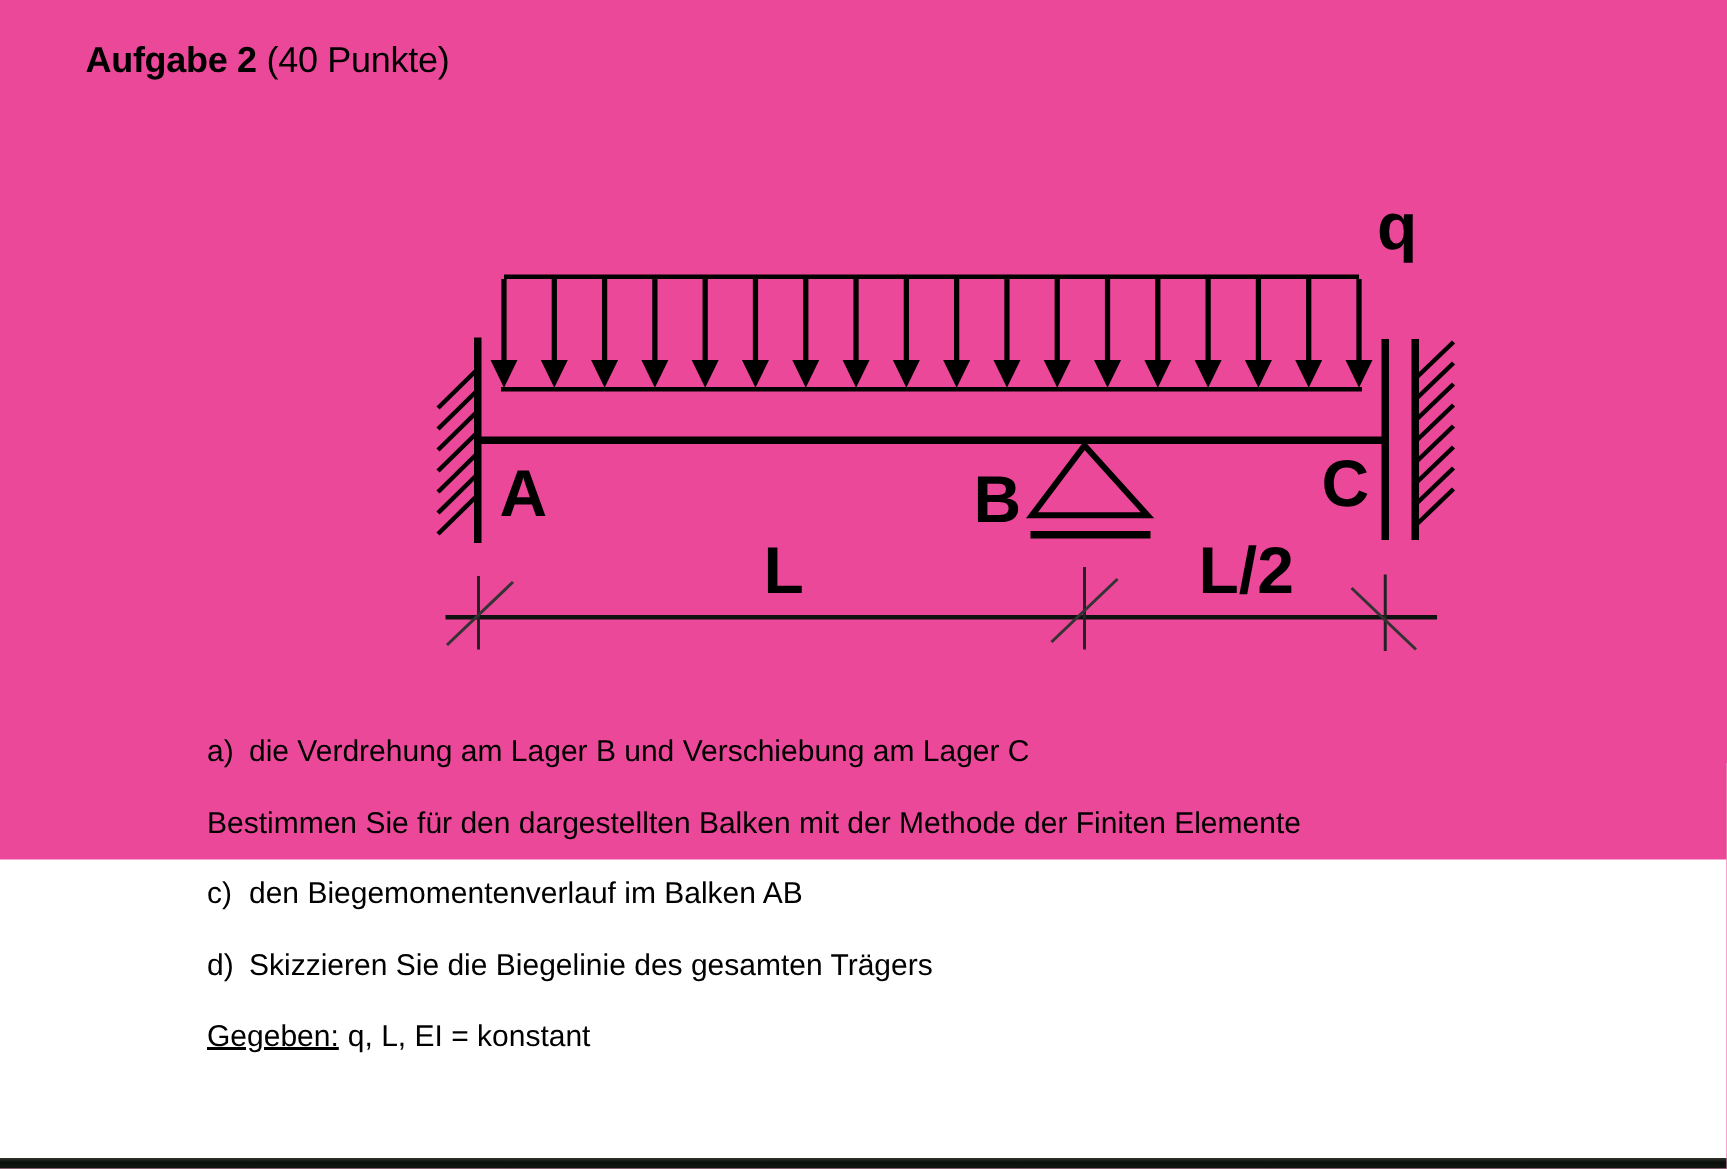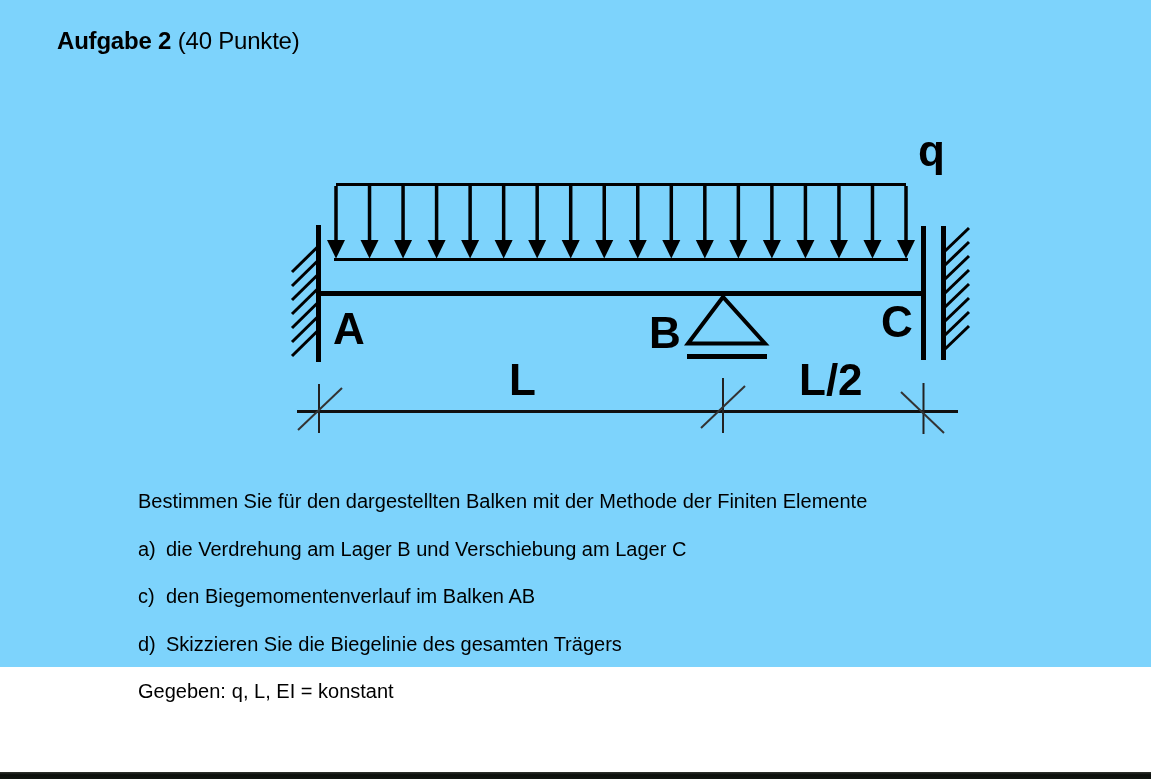--- a/index.html
+++ b/index.html
@@ -1,25 +1,25 @@
 <!DOCTYPE html>
 <html><head>
 <meta charset="utf-8">
 <style>
   html,body{margin:0;padding:0}
   body{width:1151px;height:779px;background:#fff;font-family:"Liberation Sans",sans-serif;color:#000;overflow:hidden}
-  .page{position:relative;width:1151px;height:667px;background:#7dd3fc}
+  .page{position:relative;width:1151px;height:573px;background:#ec4899}
   .title{position:absolute;left:57px;top:27px;font-size:24px;line-height:28px;letter-spacing:-0.2px}
   .title .b{font-weight:bold}
   svg.diagram{position:absolute;left:0;top:0;width:1151px;height:779px}
   svg.diagram text{font-family:"Liberation Sans",sans-serif;font-weight:bold;font-size:44px;fill:#000}
   .problem{position:absolute;left:138px;top:478px;font-size:20px;line-height:47.6px}
   .problem .line{white-space:nowrap}
   .marker{display:inline-block;width:28px}
-  .given-label{}
+  .given-label{text-decoration:underline}
   .given-value{margin-left:6px}
   .bottom-bar{position:absolute;left:0;top:772px;width:1151px;height:7px;
     background:linear-gradient(180deg,#31342f 0%,#0b0e0b 40%,#121611 100%)}
 </style>
 </head>
 <body>
 
 <div class="page">
 
   <div class="title"><span class="b">Aufgabe 2</span><span> (40 Punkte)</span></div>
@@ -112,21 +112,21 @@
 
     <text x="918" y="166">q</text>
     <text x="333" y="344">A</text>
     <text x="649" y="348">B</text>
     <text x="881" y="337">C</text>
     <text x="509" y="395">L</text>
     <text x="799" y="395">L/2</text>
   </svg>
 
   <div class="problem">
+    <div class="line"><span class="marker">a)</span><span>die Verdrehung am Lager B und Verschiebung am Lager C</span></div>
     <div class="line">Bestimmen Sie für den dargestellten Balken mit der Methode der Finiten Elemente</div>
-    <div class="line"><span class="marker">a)</span><span>die Verdrehung am Lager B und Verschiebung am Lager C</span></div>
     <div class="line"><span class="marker">c)</span><span>den Biegemomentenverlauf im Balken AB</span></div>
     <div class="line"><span class="marker">d)</span><span>Skizzieren Sie die Biegelinie des gesamten Trägers</span></div>
     <div class="line"><span class="given-label">Gegeben:</span><span class="given-value">q, L, EI = konstant</span></div>
   </div>
 
   <div class="bottom-bar"></div>
 </div>
 
 </body></html>

